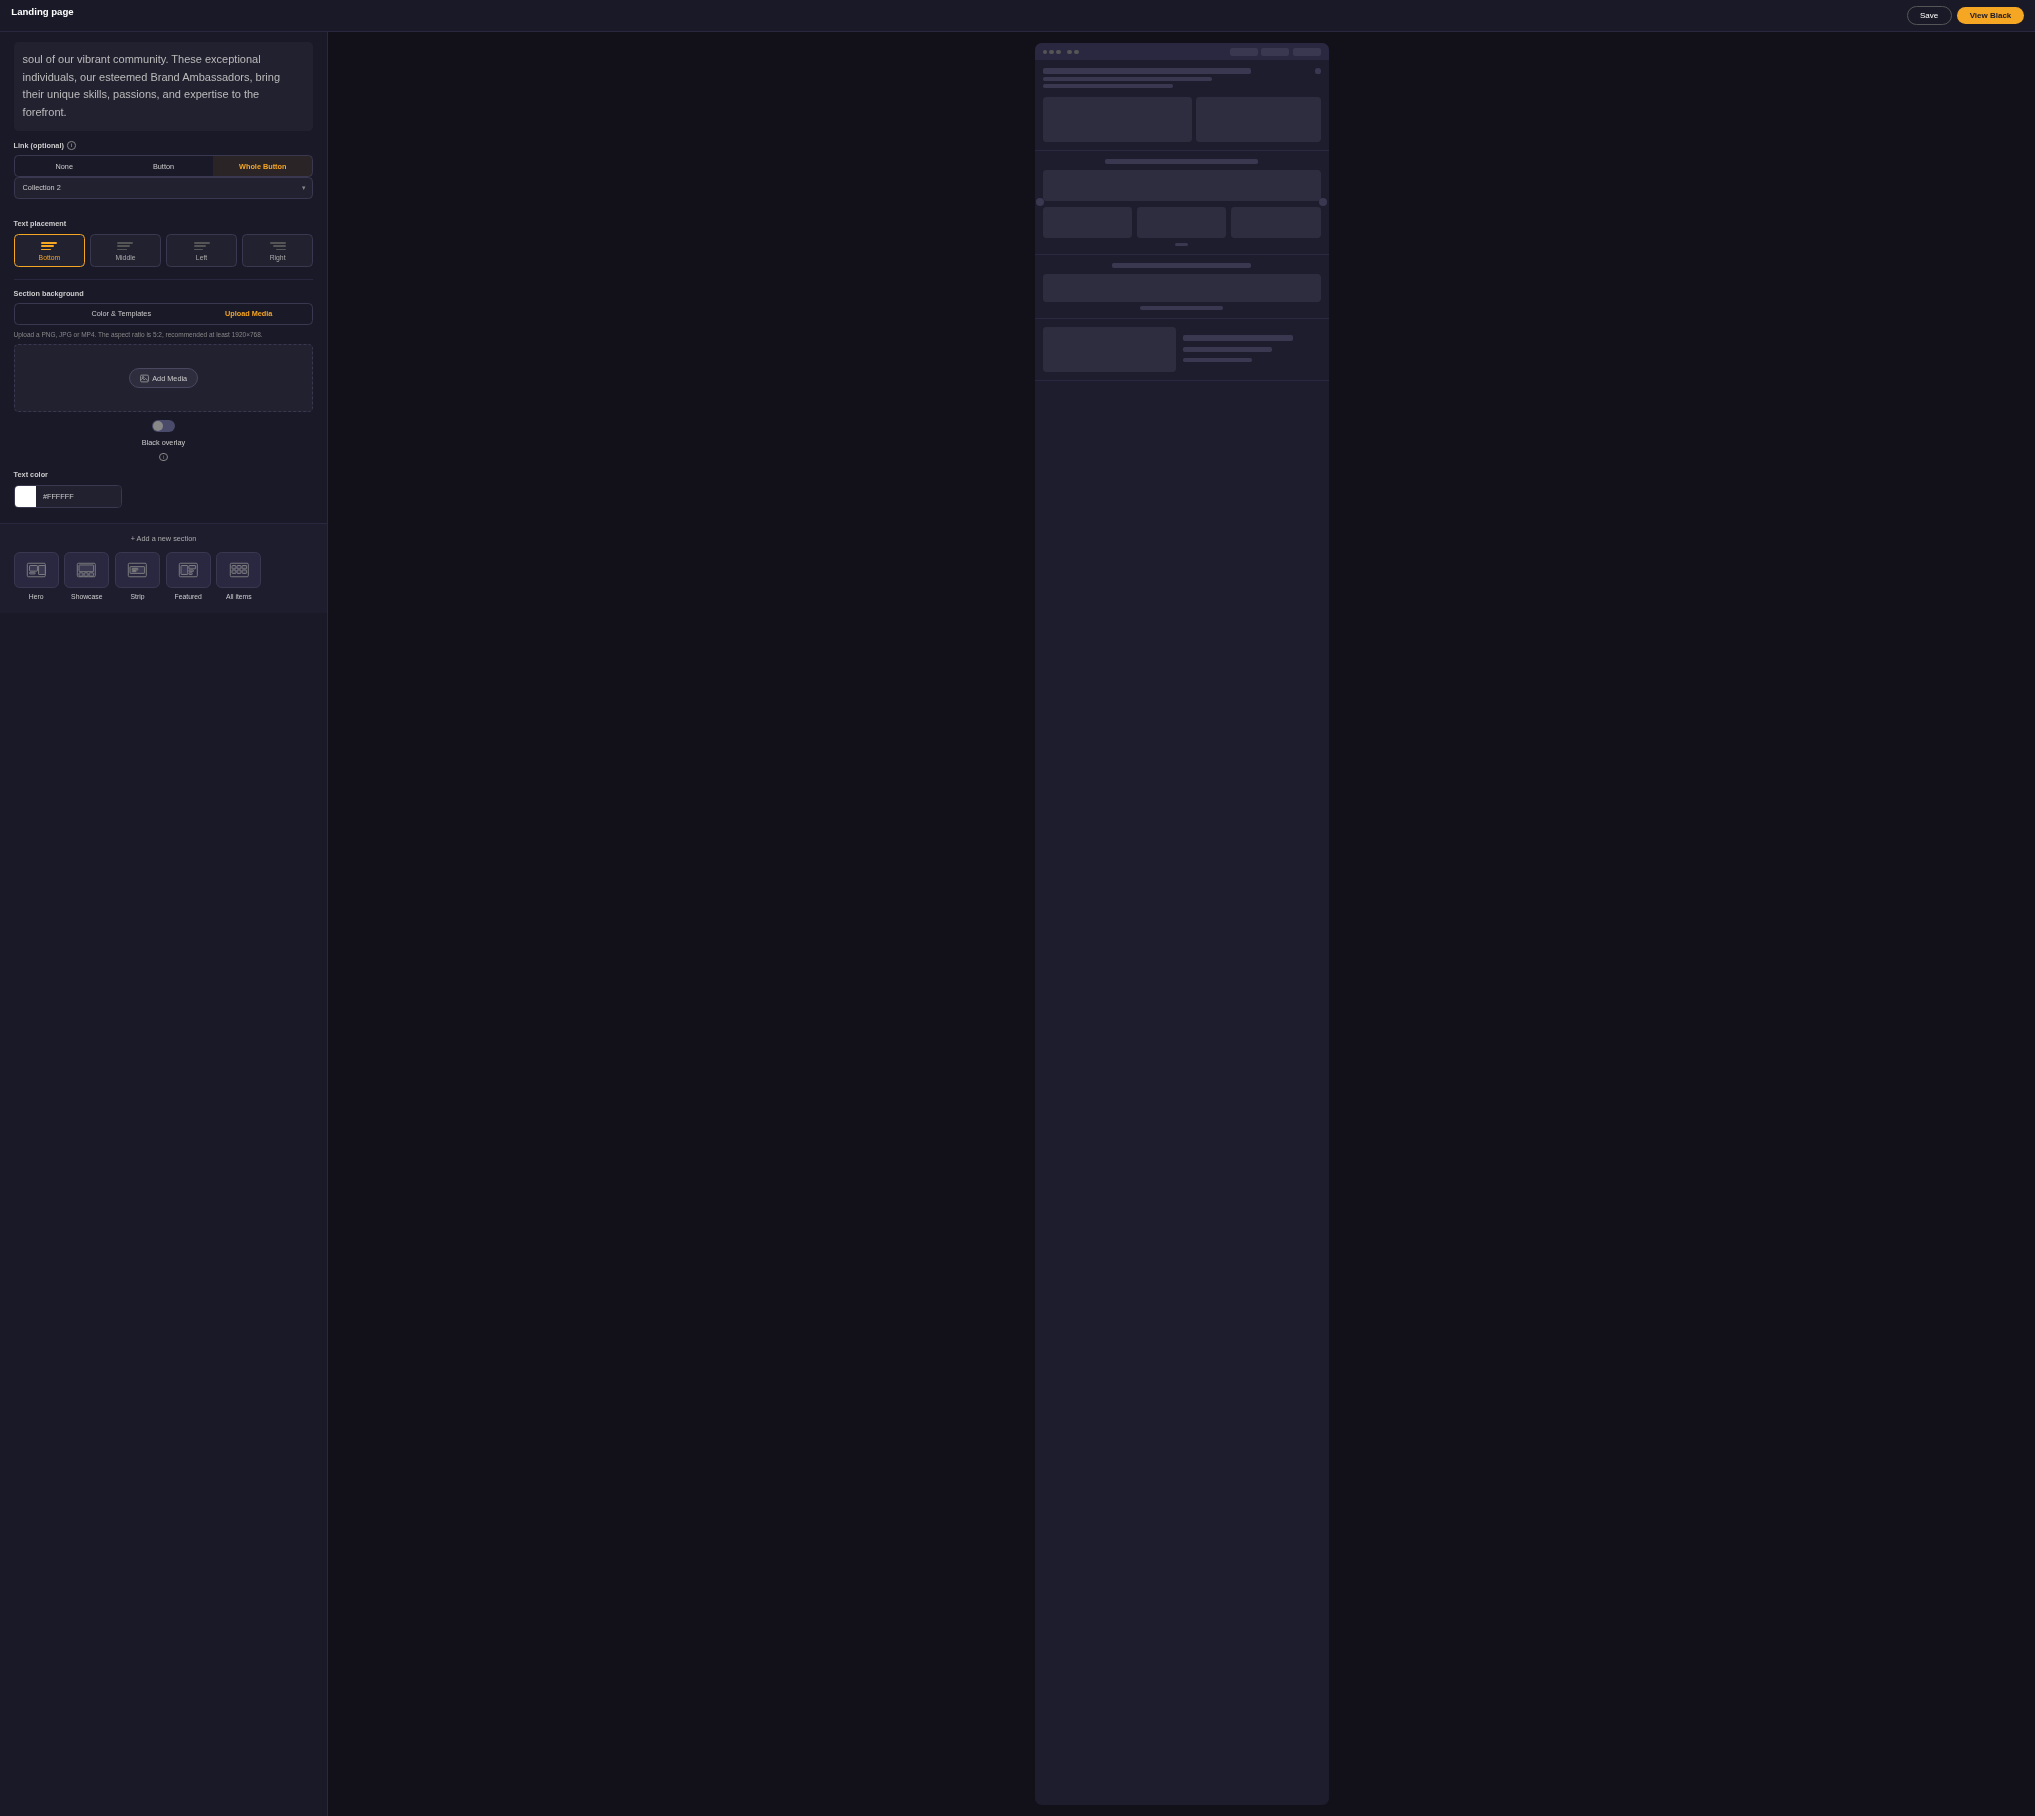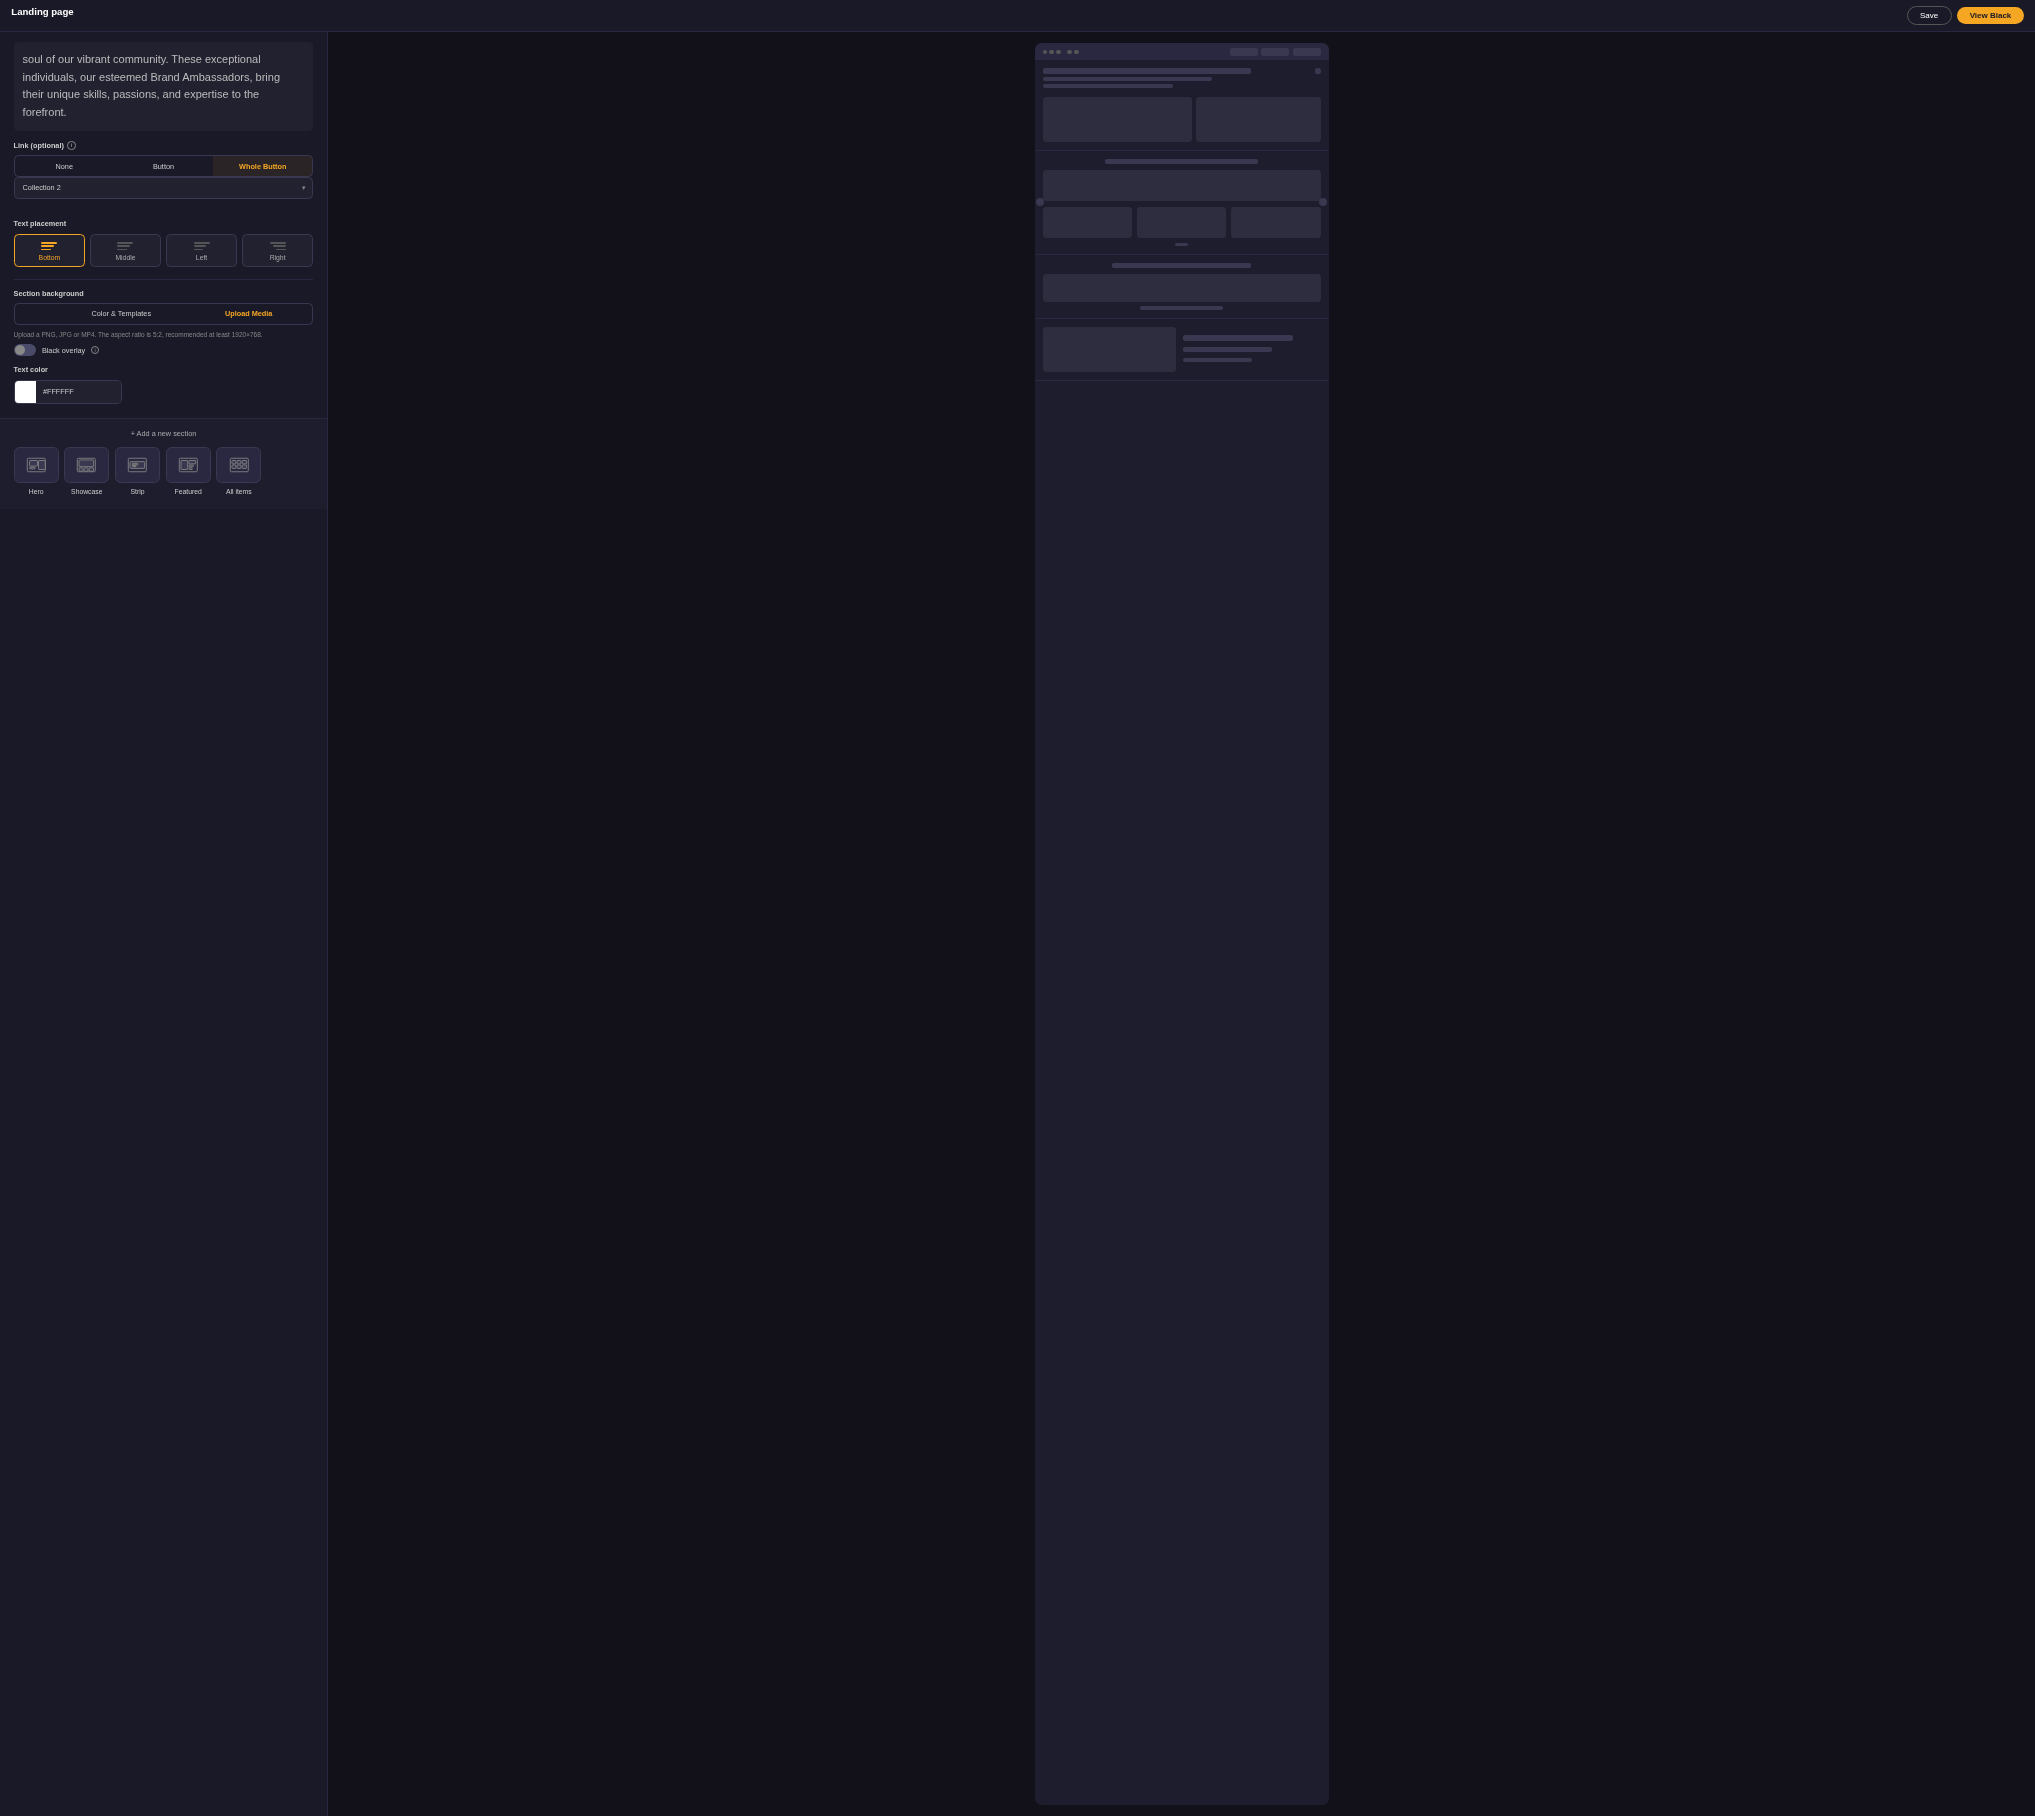--- a/index.html
+++ b/index.html
@@ -270,20 +270,21 @@
       align-items: center;
       gap: 3.4px;
     }
 
     
     .toggle-row {
       display: flex;
       align-items: center;
       gap: 5.7px;
       margin-bottom: 9px;
+      flex-direction: column;
     }
     .switch {
       width: 22.6px;
       height: 12.4px;
       background: #4a4a6a;
       border-radius: 6.2px;
       position: relative;
       cursor: pointer;
     }
     .switch-thumb {
@@ -643,20 +644,30 @@
       </div>
 
       <hr class="divider">
 
       <div class="field-label">Section background</div>
       <div class="section-bg-toggle">
         <button class="bg-option">Color &amp; Templates</button>
         <button class="bg-option active-orange">Upload Media</button>
       </div>
       <p class="upload-hint">Upload a PNG, JPG or MP4. The aspect ratio is 5:2, recommended at least 1920×768.</p>
+      <div class="upload-area">
+        <button class="add-media-btn">
+          <svg width="9" height="9" viewBox="0 0 16 16" fill="none">
+            <rect x="1" y="2" width="14" height="12" rx="2" stroke="#aaa" stroke-width="1.3"></rect>
+            <circle cx="5.5" cy="6" r="1.5" stroke="#aaa" stroke-width="1.3"></circle>
+            <path d="M1 11l3.5-3.5 3 3 2.5-2.5 4 4" stroke="#aaa" stroke-width="1.3" stroke-linejoin="round"></path>
+          </svg>
+          <span>Add Media</span>
+        </button>
+      </div>
 
       <div class="toggle-row">
         <div class="switch">
           <div class="switch-thumb"></div>
         </div>
         <span class="toggle-label">
           <span>Black overlay</span>
         </span>
         <span class="info-icon">i</span>
       </div>

